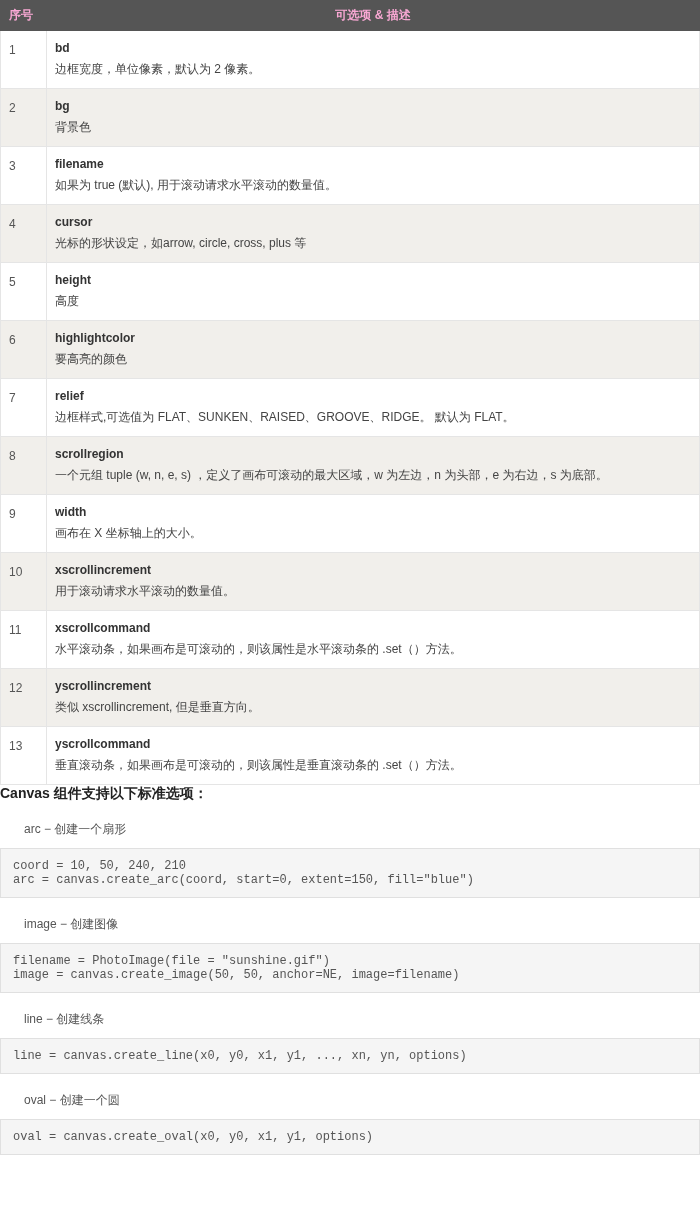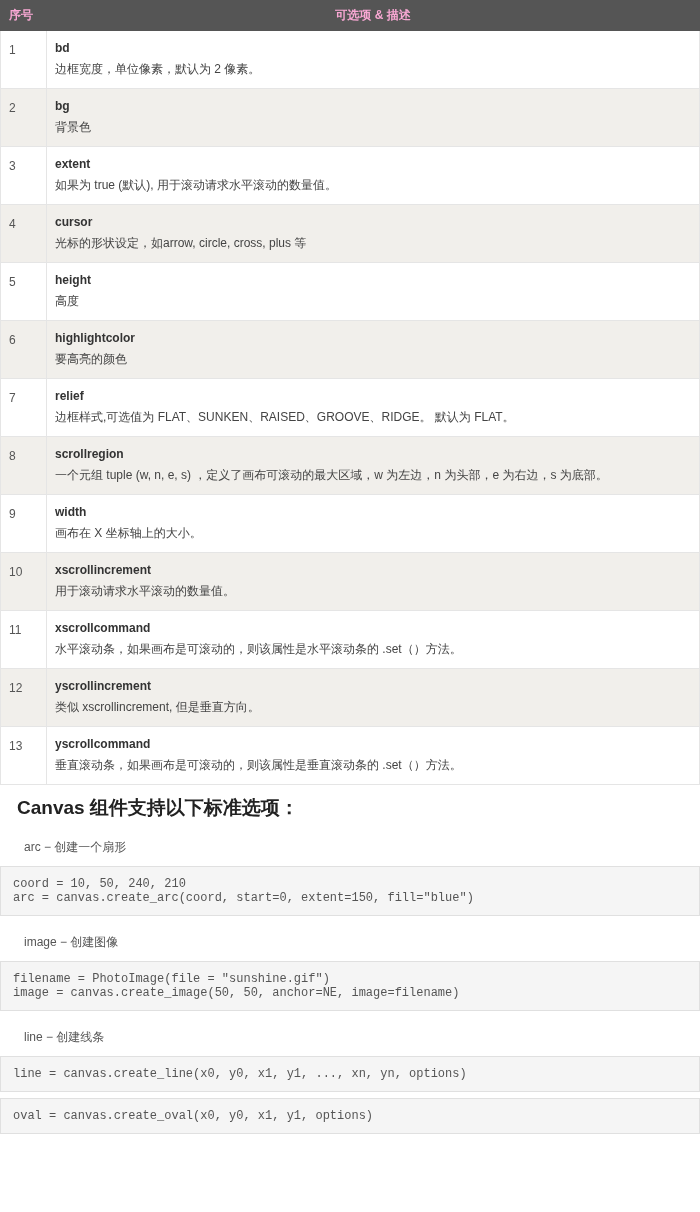--- a/index.html
+++ b/index.html
@@ -43,25 +43,24 @@
     padding-top: 12px;
   }
   .opt-name {
     font-weight: bold;
     color: #333;
     margin-bottom: 6px;
     display: block;
   }
   .content { padding: 0; }
   h4.section {
-    font-size: 19px;
+    font-size: 14px;
     font-weight: bold;
     color: #222;
-    margin: 10px 0 10px 0;
-    padding-left: 17px;
+    margin: 0 0 10px 0;
   }
   p.subhead {
     font-size: 12px;
     color: #555;
     margin: 18px 0 10px 0;
     padding-left: 24px;
   }
   pre.code {
     background: #f5f5f5;
     border: 1px solid #e0e0e0;
@@ -97,21 +96,21 @@
         <tr>
           <td>2</td>
           <td>
             <span class="opt-name">bg</span>
             <div>背景色</div>
           </td>
         </tr>
         <tr>
           <td>3</td>
           <td>
-            <span class="opt-name">extent</span>
+            <span class="opt-name">filename</span>
             <div>如果为 true (默认), 用于滚动请求水平滚动的数量值。</div>
           </td>
         </tr>
         <tr>
           <td>4</td>
           <td>
             <span class="opt-name">cursor</span>
             <div>光标的形状设定，如arrow, circle, cross, plus 等</div>
           </td>
         </tr>
@@ -185,16 +184,17 @@
 
   <div id="items">
       <p class="subhead">arc − 创建一个扇形</p>
       <pre class="code">coord = 10, 50, 240, 210
 arc = canvas.create_arc(coord, start=0, extent=150, fill="blue")</pre>
       <p class="subhead">image − 创建图像</p>
       <pre class="code">filename = PhotoImage(file = "sunshine.gif")
 image = canvas.create_image(50, 50, anchor=NE, image=filename)</pre>
       <p class="subhead">line − 创建线条</p>
       <pre class="code">line = canvas.create_line(x0, y0, x1, y1, ..., xn, yn, options)</pre>
+      <p class="subhead">oval − 创建一个圆</p>
       <pre class="code">oval = canvas.create_oval(x0, y0, x1, y1, options)</pre>
     </div>
 
 </div>
 
 </body></html>

